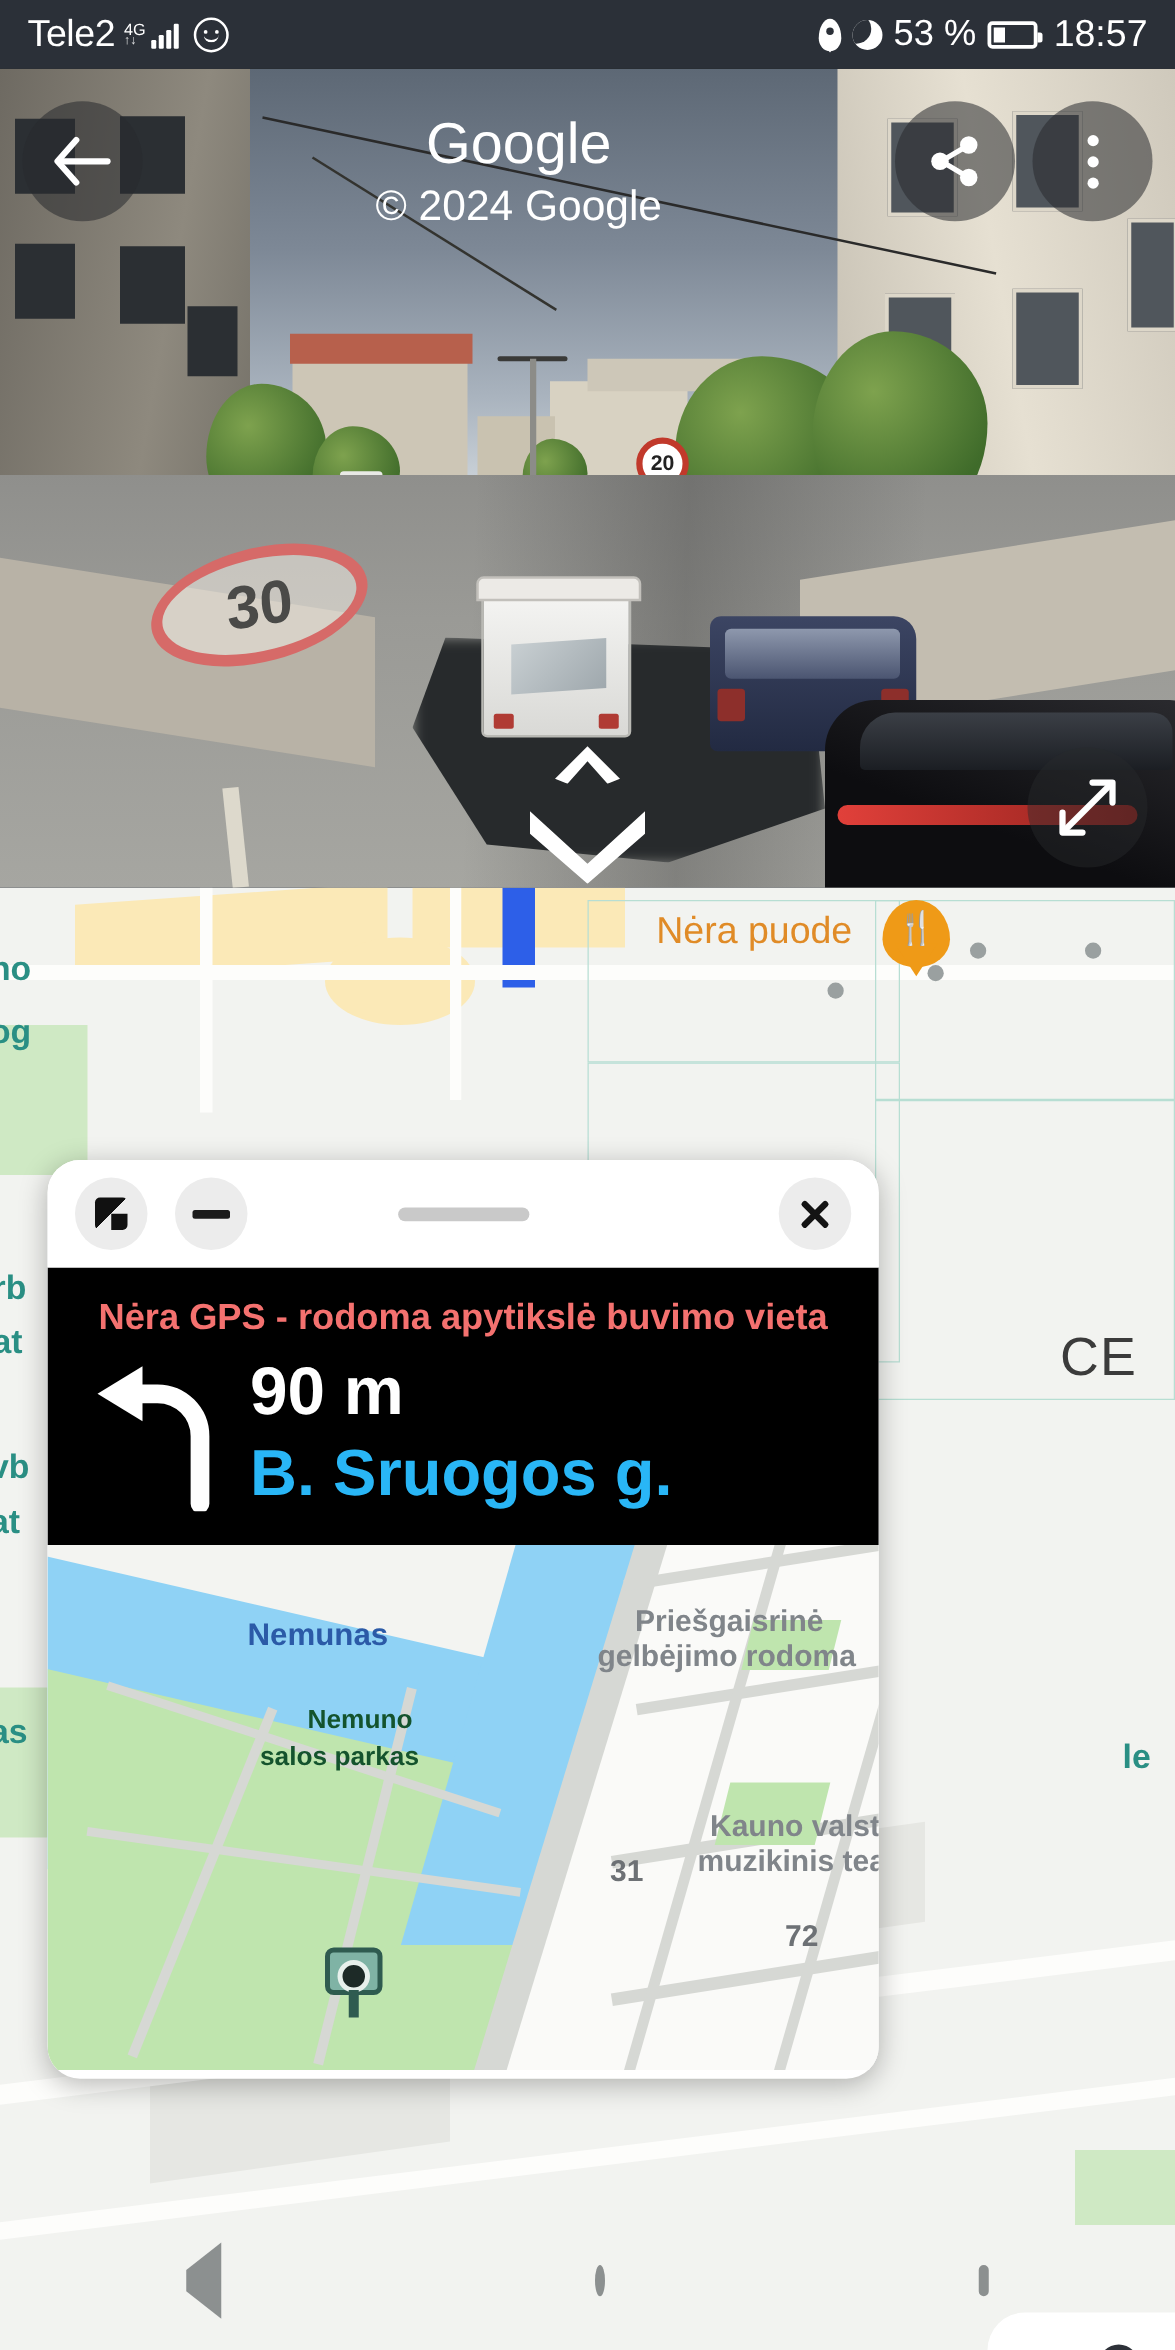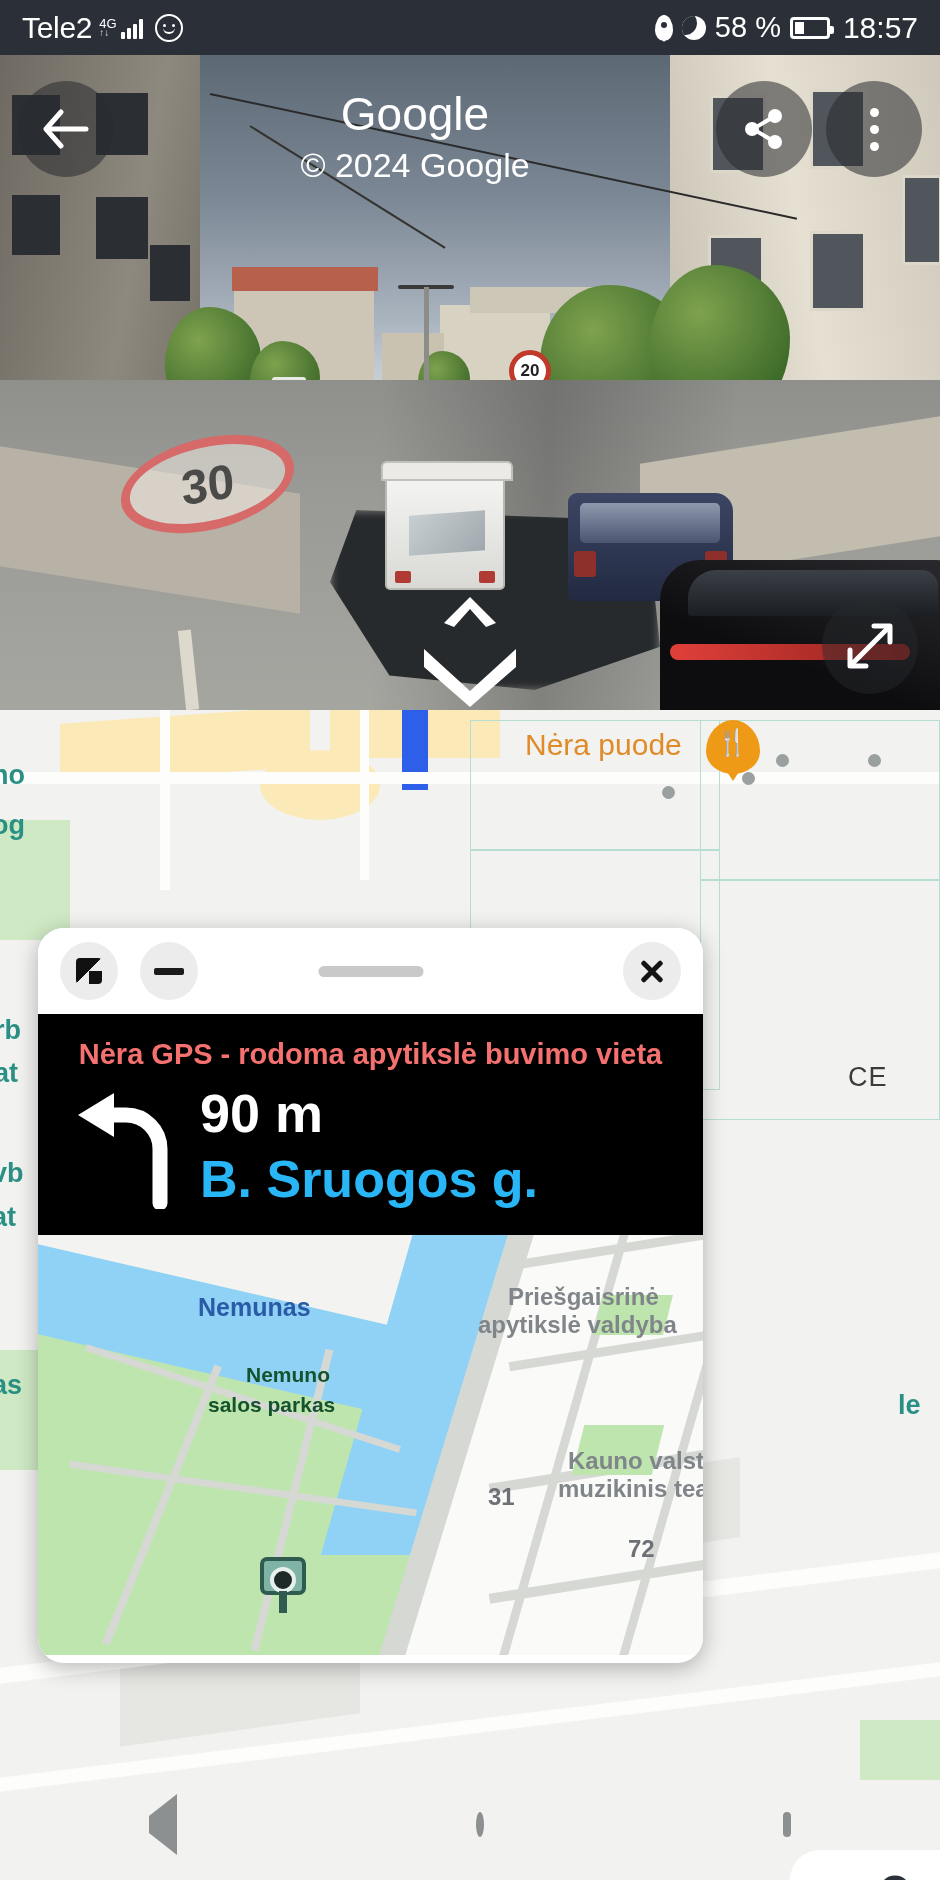--- a/index.html
+++ b/index.html
@@ -155,21 +155,21 @@
   .w-teal{position:absolute;border:1px solid #b7ded3;}
   .w-lbl{position:absolute;color:#2a8f84;font-size:27px;font-weight:bold;white-space:nowrap;}
   .poi-lbl{position:absolute;color:#e08b27;font-size:30px;white-space:nowrap;}
   .poi-pin{position:absolute;width:54px;height:54px;border-radius:50% 50% 50% 50%/58% 58% 42% 42%;
     background:#ef9a17;}
   .poi-pin:after{content:"";position:absolute;left:50%;top:64%;transform:translateX(-50%);
     border-left:17px solid transparent;border-right:17px solid transparent;border-top:26px solid #ef9a17;}
   .poi-pin span{position:absolute;left:0;right:0;top:9px;text-align:center;color:#fff;
     font-size:26px;line-height:1;z-index:2;}
   .dot-g{position:absolute;width:13px;height:13px;border-radius:50%;background:#9aa0a0;}
-  .ce-txt{position:absolute;font-size:27px;color:#3b3b3b;letter-spacing:1px;}
+  .ce-txt{position:absolute;font-size:43px;color:#3b3b3b;letter-spacing:1px;}
   .arrowbox{position:absolute;right:-30px;top:1190px;width:150px;height:150px;
     background:#2d3138;transform:rotate(45deg);border-radius:16px;}
   .whitecard{position:absolute;right:-20px;top:1140px;width:170px;height:260px;
     background:#fff;border-radius:30px 0 0 30px;}
 
   
   .panel{position:absolute;left:38px;top:928px;width:665px;height:735px;
     background:#fff;border-radius:26px;overflow:hidden;
     box-shadow:0 5px 22px rgba(0,0,0,.28);z-index:40;}
   .p-head{height:86px;display:flex;align-items:center;padding:0 22px;background:#fff;
@@ -451,21 +451,21 @@
       <div class="m-green" style="left:560px;top:60px;width:70px;height:40px;transform:skewX(-14deg);"></div>
       <div class="m-grey" style="left:40px;top:160px;width:330px;height:7px;transform:rotate(18deg);"></div>
       <div class="m-grey" style="left:30px;top:250px;width:350px;height:7px;transform:rotate(8deg);"></div>
       <div class="m-grey" style="left:120px;top:120px;width:8px;height:300px;transform:rotate(22deg);"></div>
       <div class="m-grey" style="left:250px;top:110px;width:8px;height:310px;transform:rotate(14deg);"></div>
 
       <div class="m-lbl lbl-river" style="left:160px;top:58px;">Nemunas</div>
       <div class="m-lbl lbl-park" style="left:208px;top:128px;">Nemuno</div>
       <div class="m-lbl lbl-park" style="left:170px;top:158px;">salos parkas</div>
       <div class="m-lbl lbl-grey" style="left:470px;top:48px;">Priešgaisrinė</div>
-      <div class="m-lbl lbl-grey" style="left:440px;top:76px;">apytikslė valdyba</div>
+      <div class="m-lbl lbl-grey" style="left:440px;top:76px;">gelbėjimo rodoma</div>
       <div class="m-lbl lbl-grey" style="left:530px;top:212px;">Kauno valstyb</div>
       <div class="m-lbl lbl-grey" style="left:520px;top:240px;">muzikinis teat</div>
       <div class="m-lbl lbl-num" style="left:450px;top:248px;">31</div>
       <div class="m-lbl lbl-num" style="left:590px;top:300px;">72</div>
 
       <div class="cam" style="left:222px;top:322px;"></div>
     </div>
   </div>
 
   <div class="statusbar">
@@ -483,21 +483,21 @@
         </span>
       <span class="smiley">
           <i></i>
         </span>
     </div>
     <div class="sb-right">
       <span class="pin">
           <i></i>
         </span>
       <span class="moon"></span>
-      <span class="sb-pct">58 %</span>
+      <span class="sb-pct">53 %</span>
       <span class="batt">
           <i></i>
         </span>
       <span class="sb-time">18:57</span>
     </div>
   </div>
 
   <div class="navbar">
     <span class="nb-ico"><span class="nb-back"></span></span>
     <span class="nb-ico"><span class="nb-home"></span></span>

